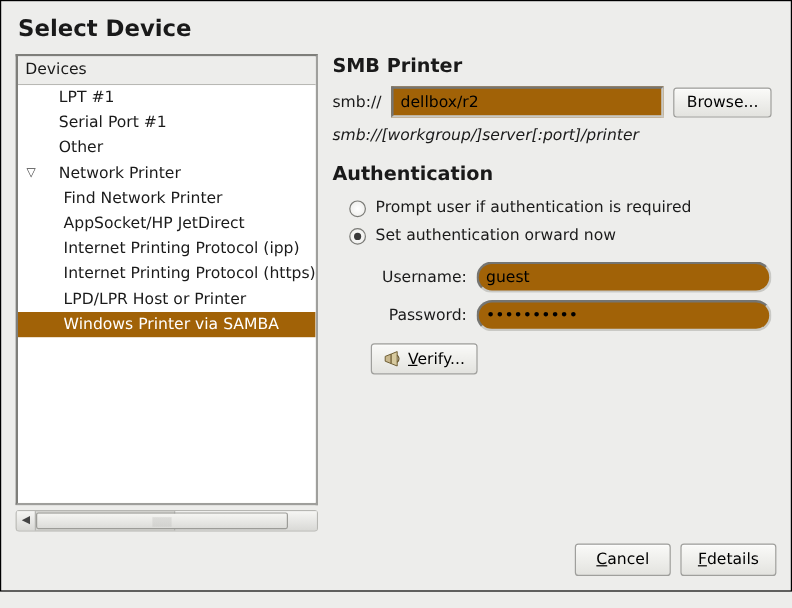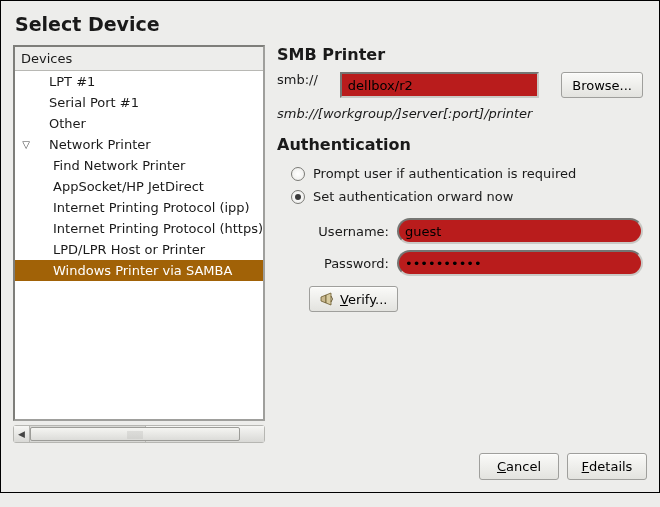--- a/index.html
+++ b/index.html
@@ -116,26 +116,27 @@
     flex-direction: column;
     padding-right: 4px;
   }
   .section-title {
     font-weight: bold;
     font-size: 16px;
     margin-bottom: 8px;
   }
   .row-inline {
     display: flex;
-    gap: 22px;
+    align-items: center;
+    gap: 8px;
     margin-bottom: 6px;
   }
   input[type=text], input[type=password] {
     border: 2px inset #c9c9c5;
-    background: #b91c1c;
+    background: #a16207;
     padding: 3px 6px;
     font-family: inherit;
     font-size: 13px;
     outline: none;
     height: 26px;
   }
   .smb-input { flex:1; }
   .btn {
     border: 1px solid #9f9f9c;
     background: linear-gradient(#fafaf8,#e3e3df);

